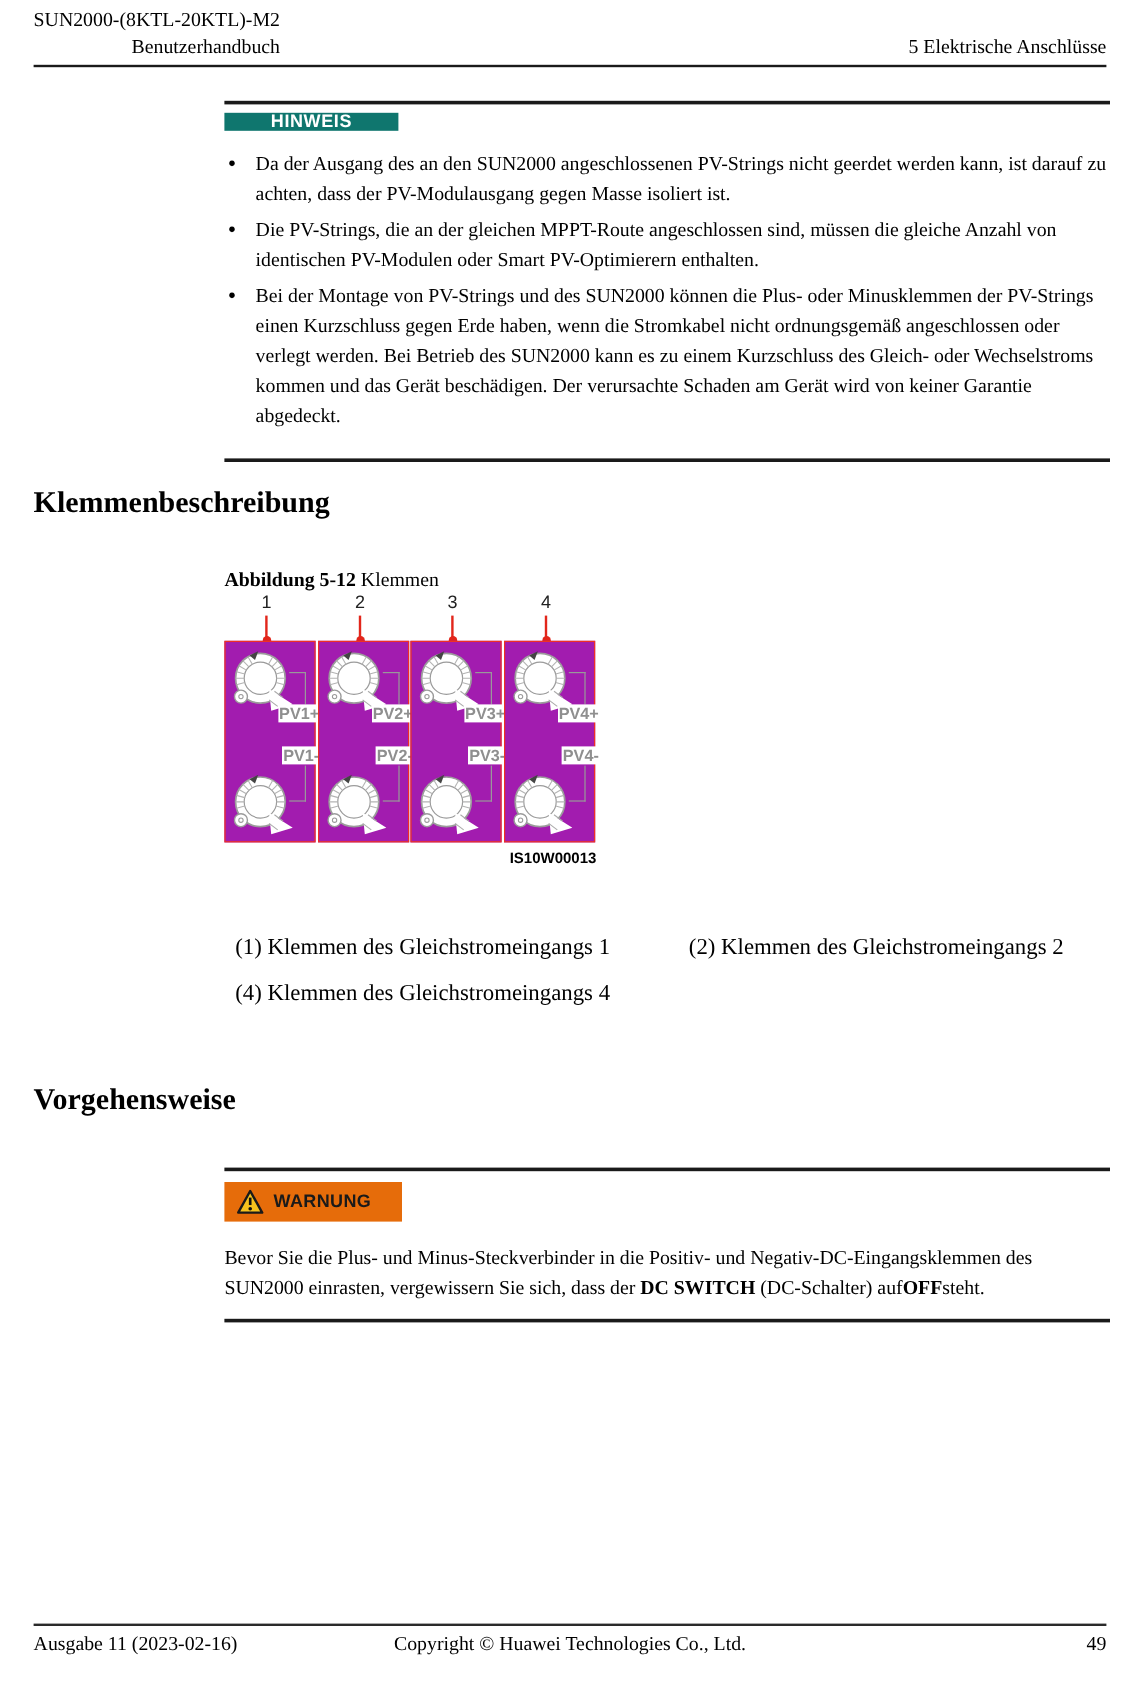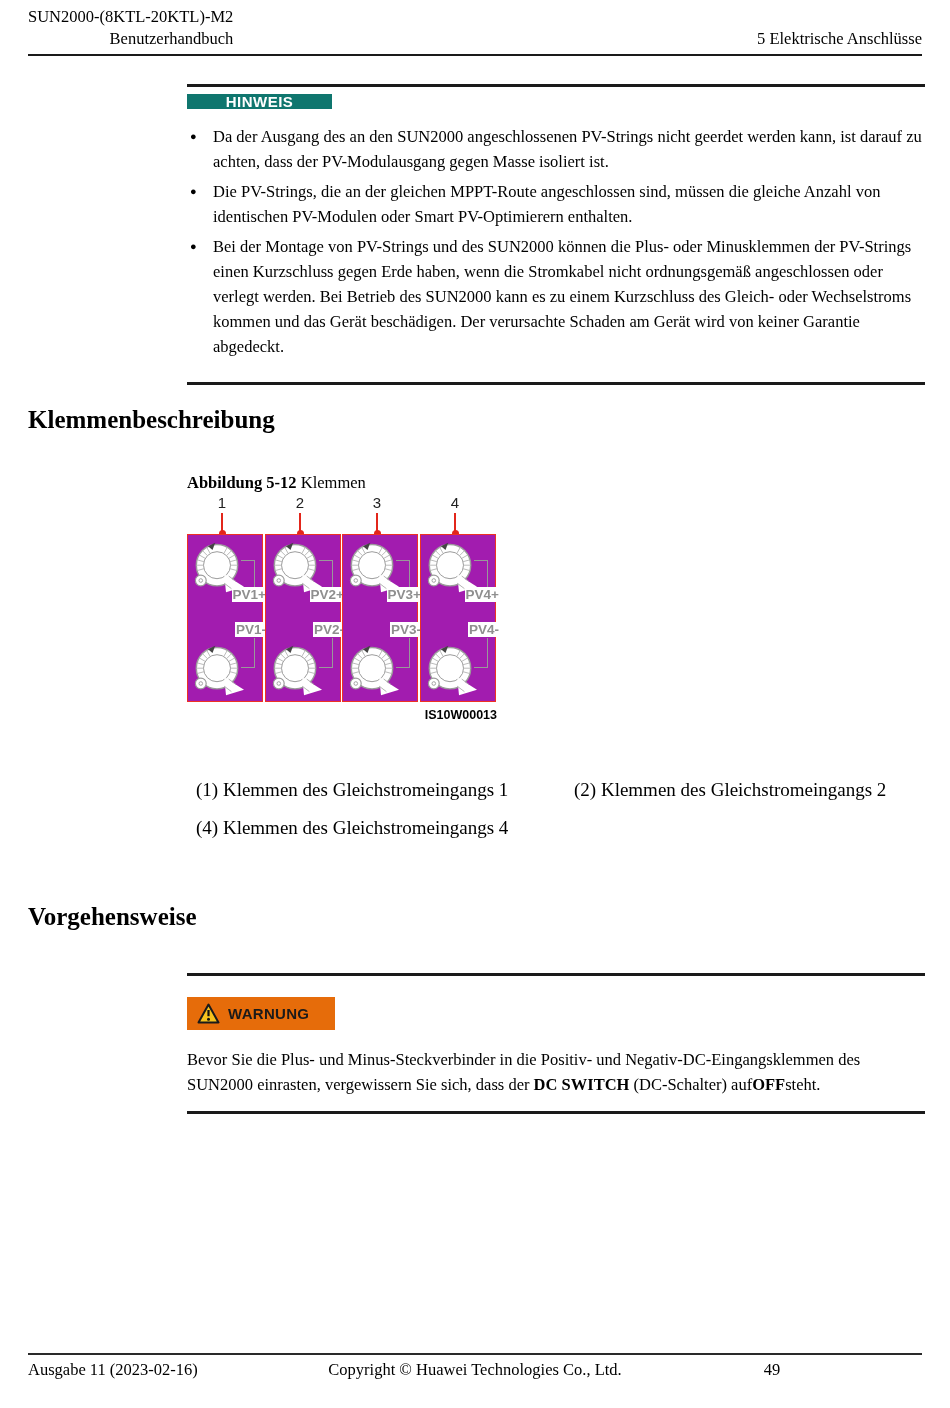--- a/index.html
+++ b/index.html
@@ -50,32 +50,32 @@
   .pvlabel.pos{top:52px;}
   .pvlabel.neg{top:87px;}
   .image-id{position:absolute;right:0;top:214px;font-family:"Liberation Sans", sans-serif;
             font-size:12.5px;color:#000000;font-weight:bold;}
   .legend{margin-top:44px;display:grid;grid-template-columns:378px 1fr;row-gap:14px;
           padding-left:9px;font-size:19px;line-height:24px;}
 
   
   .warnblk{position:absolute;top:973px;left:187px;width:738px;
            border-top:3px solid #1a1a1a;border-bottom:3px solid #1a1a1a;padding-bottom:14px;}
-  .warn-label{margin-top:21px;width:148px;height:33px;background:#E66C0A;
+  .warn-label{margin-top:9px;width:148px;height:33px;background:#E66C0A;
            font-family:"Liberation Sans", sans-serif;font-weight:bold;font-size:15px;color:#1a1a1a;
            display:flex;align-items:center;gap:8px;padding-left:10px;box-sizing:border-box;letter-spacing:.3px;}
   .warnblk p{margin:17px 0 0 0;font-size:16.5px;line-height:25px;max-width:710px;}
   .warnblk p b{font-weight:bold;}
 
   
   .ftr{position:absolute;top:1353px;left:28px;right:28px;border-top:2px solid #2a2a2a;
        padding-top:4px;display:flex;font-size:16.5px;line-height:22px;}
   .ftr .fl{width:300px;}
   .ftr .fc{flex:1;text-align:center;}
-  .ftr .fr{width:300px;text-align:center;}
+  .ftr .fr{width:300px;text-align:right;}
 
   .defs{position:absolute;width:0;height:0;overflow:hidden;}
 </style>
 </head>
 <body>
 
 <svg class="defs" aria-hidden="true">
   <defs>
     <g id="connector">
       <circle cx="30" cy="28" r="23" fill="#fff" stroke="#9b9b9b" stroke-width="1.6"></circle>

